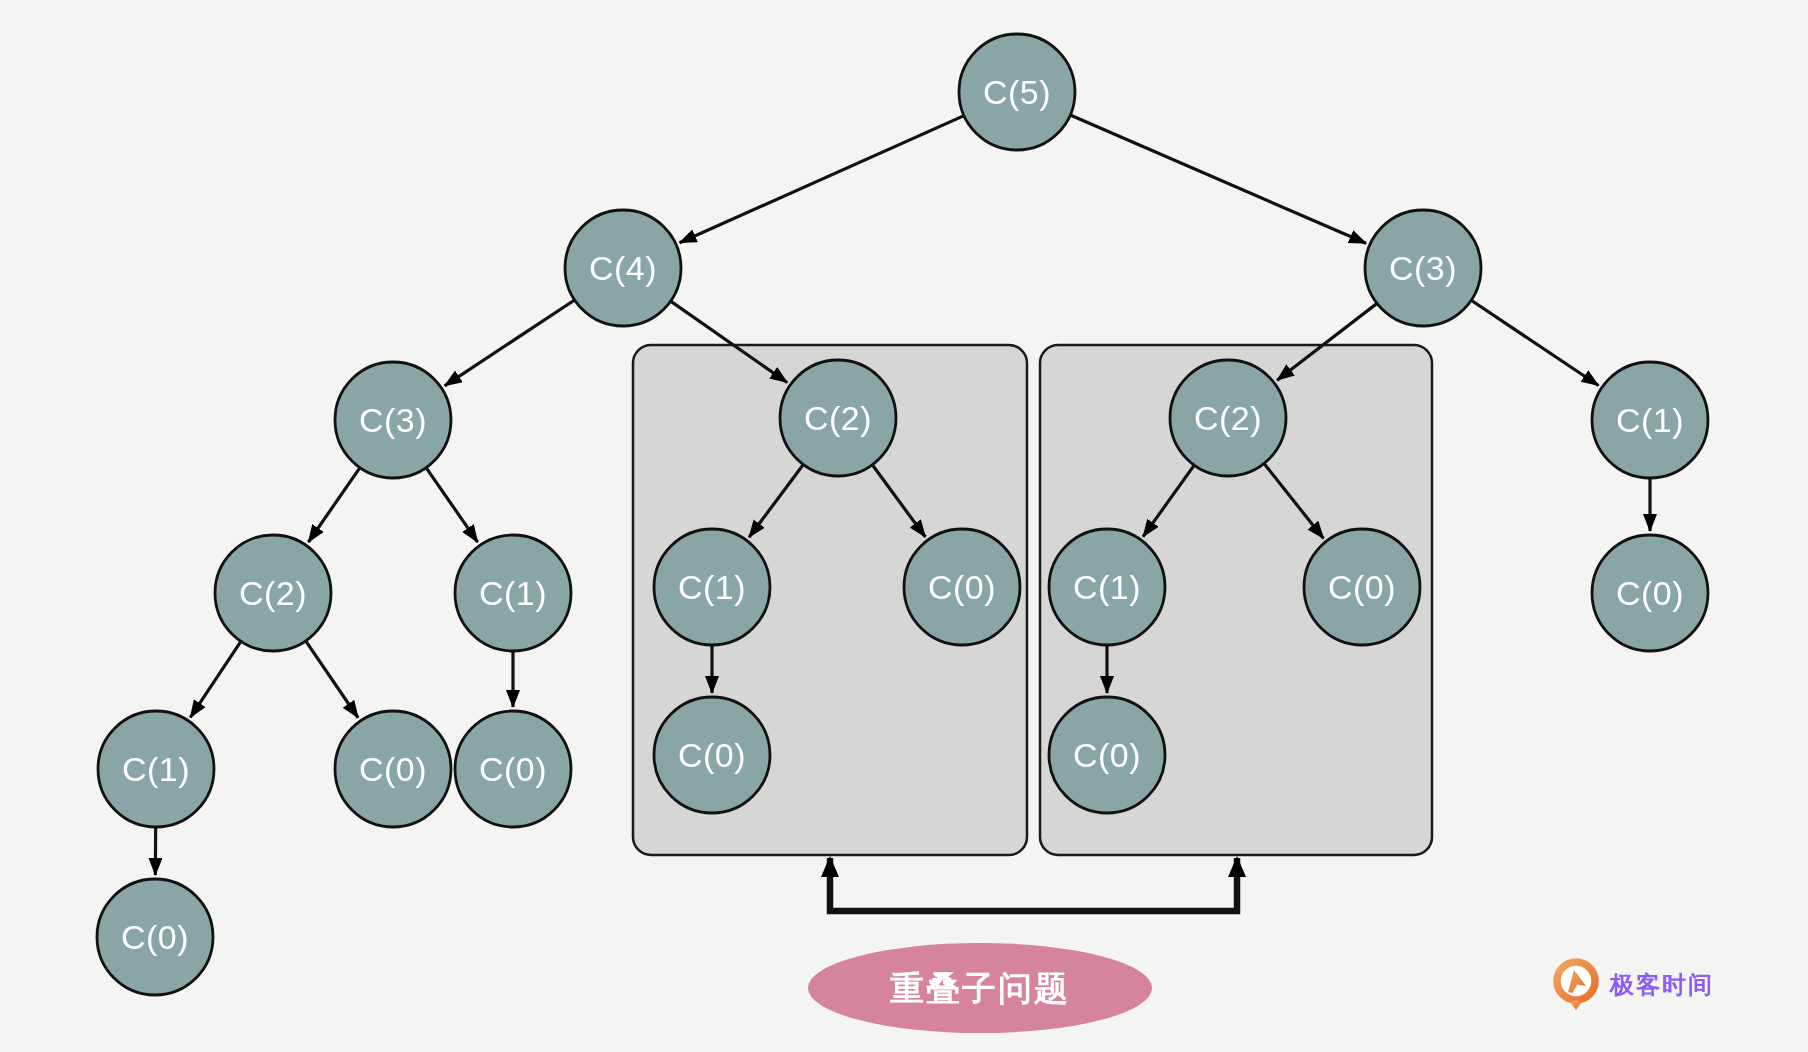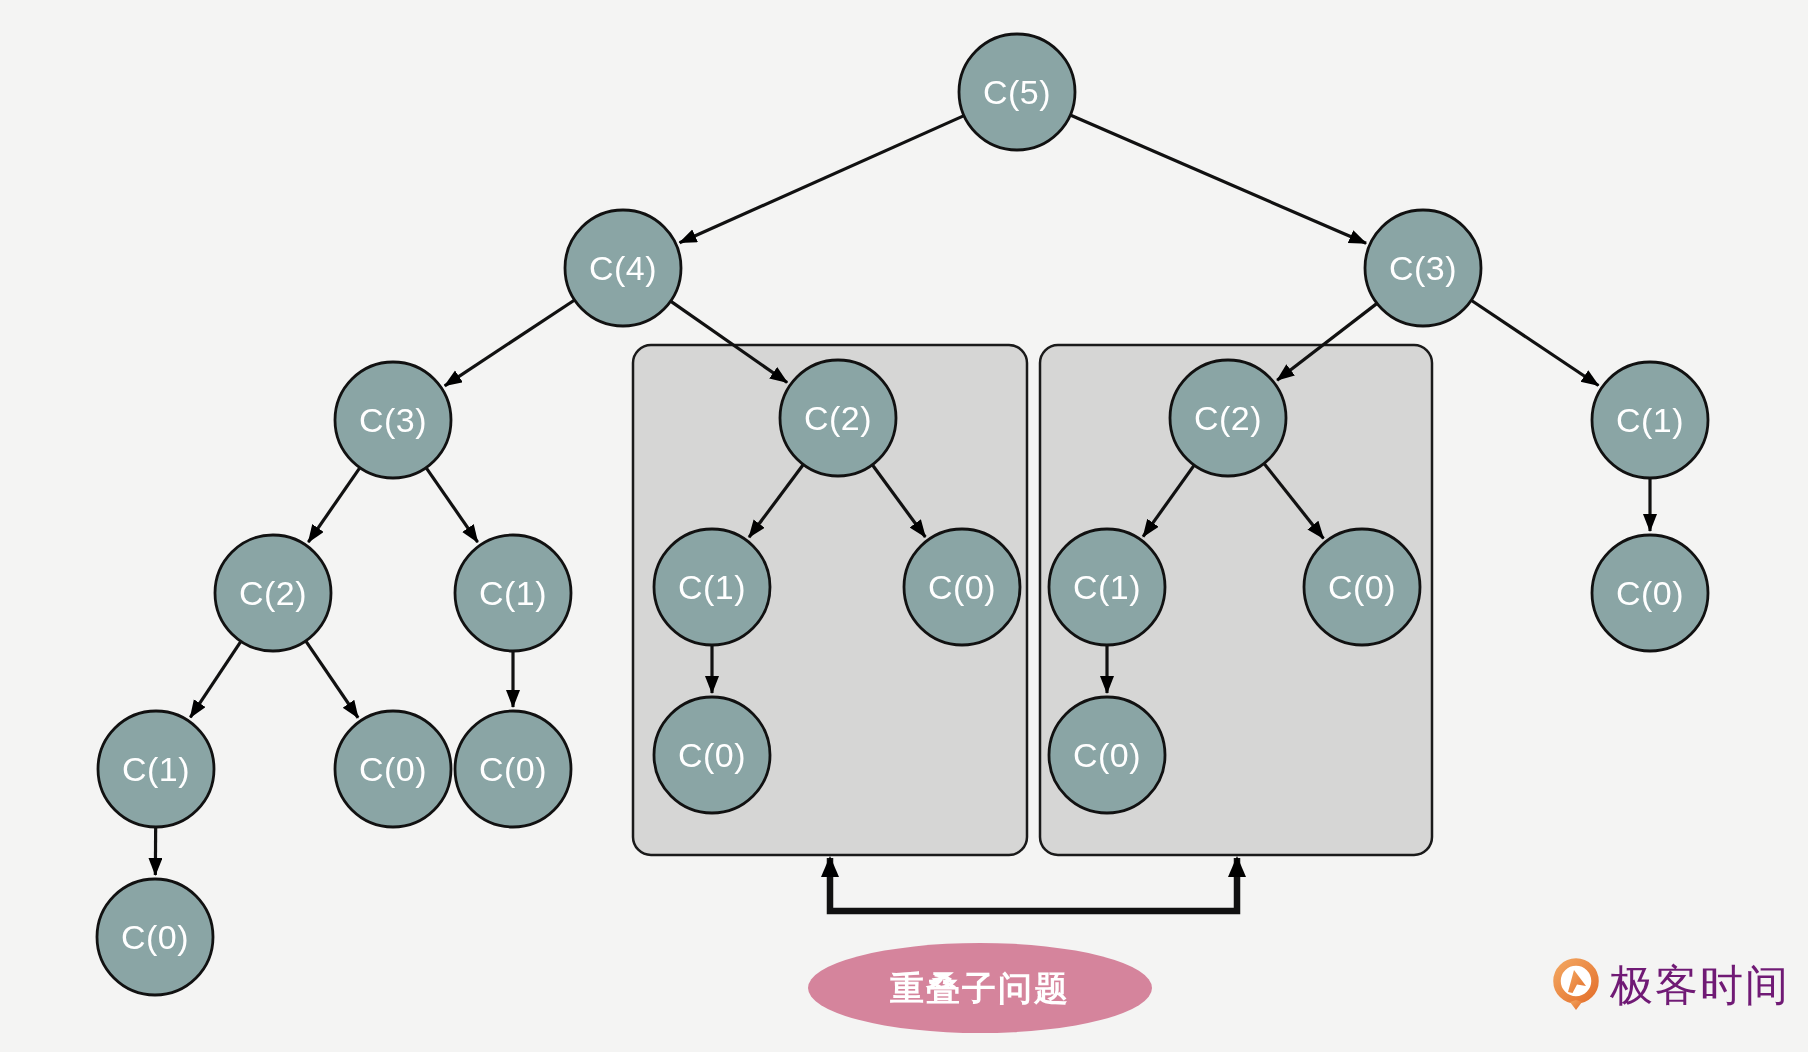--- a/index.html
+++ b/index.html
@@ -25,23 +25,23 @@
     letter-spacing:2px;
   }
   .logo{
     position:absolute;
     left:1551px;top:958px;
     display:flex;align-items:center;gap:9px;
     user-select:none;
   }
   .logo-text{
     font-family:"Liberation Sans",sans-serif;
-    font-size:43px;
-    font-weight:normal;
-    color:#701a75;
+    font-size:24px;
+    font-weight:bold;
+    color:#8b5cf6;
     letter-spacing:2px;
     line-height:1;
   }
 </style>
 </head>
 <body>
 
 <div class="stage">
 
   <svg id="diagram" width="1808" height="1052" viewBox="0 0 1808 1052">

